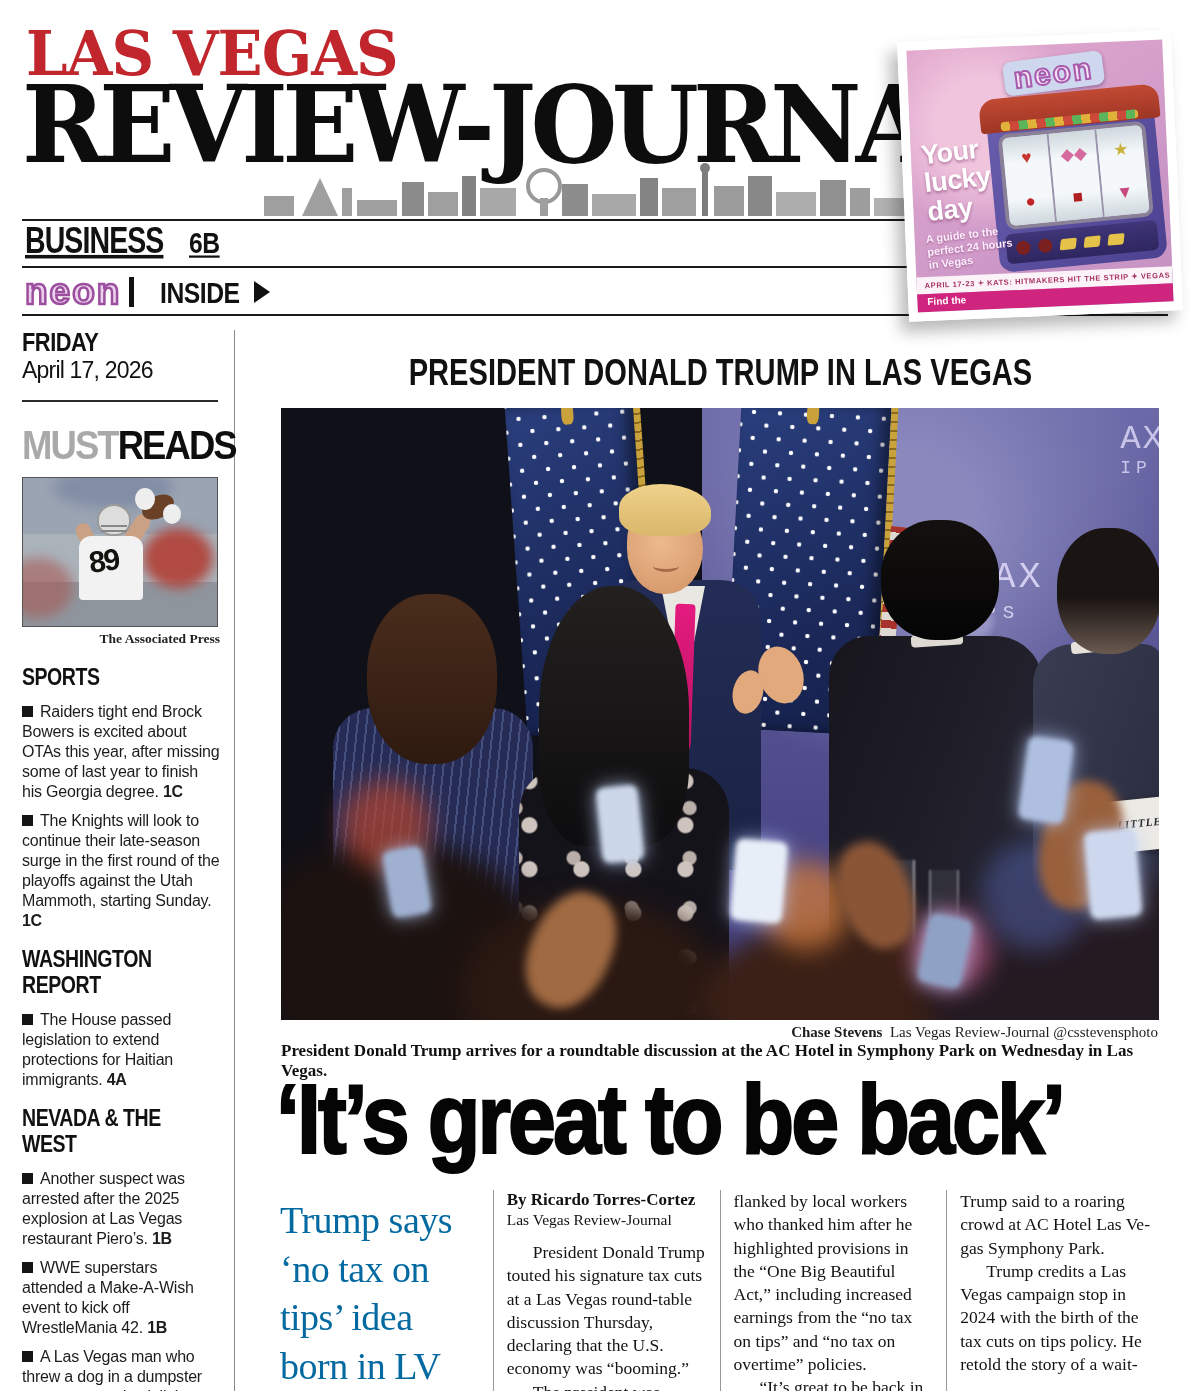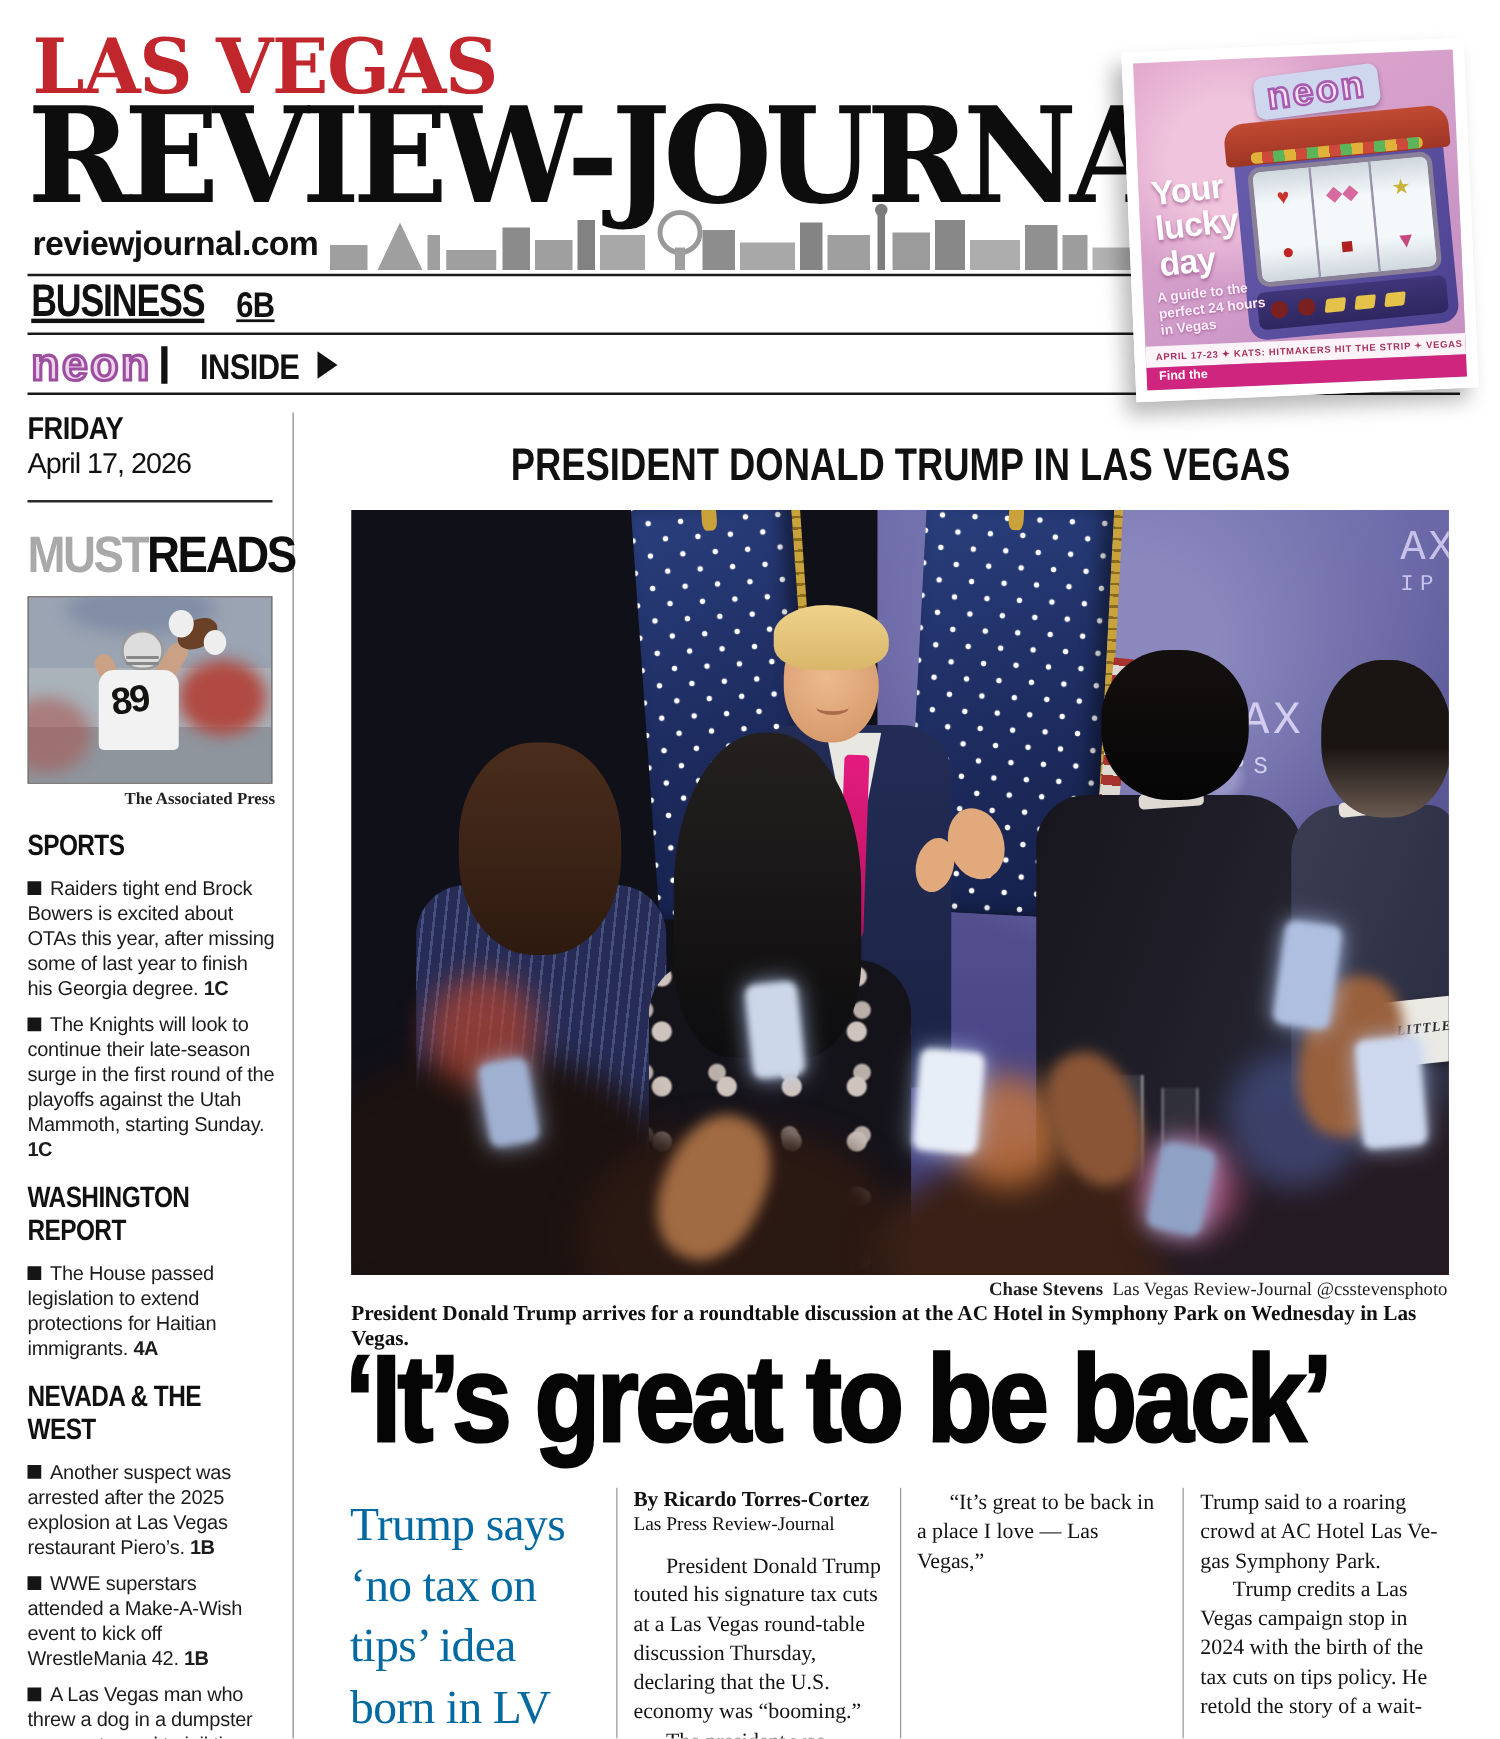--- a/index.html
+++ b/index.html
@@ -230,21 +230,20 @@
   .indent { text-indent:26px; }
   .b-first { margin-top:12px; }
 </style>
 </head>
 <body>
 
 <div class="page">
 
   <div class="mast-lv">LAS VEGAS</div>
   <div class="mast-main">REVIEW-JOURNAL</div>
-  <div class="mast-url">reviewjournal.com</div>
   <svg class="skyline" viewBox="0 0 650 58">
     <g fill="#8f8f8f">
       <rect x="2" y="38" width="30" height="20"></rect>
         <polygon points="40,58 58,20 76,58"></polygon>
       <rect x="80" y="30" width="10" height="28"></rect>
         <rect x="95" y="42" width="40" height="16"></rect>
       <rect x="140" y="24" width="22" height="34" fill="#777"></rect>
         <rect x="166" y="34" width="30" height="24"></rect>
       <rect x="200" y="18" width="14" height="40" fill="#6d6d6d"></rect>
         <rect x="218" y="30" width="36" height="28" fill="#999"></rect>
@@ -442,25 +441,26 @@
   <div class="caption">President Donald Trump arrives for a roundtable discussion at the AC Hotel in Symphony Park on Wednesday in Las Vegas.</div>
 
   <div class="headline"><span>‘It’s great to be back’</span></div>
 
   <div class="cols">
     <div class="col">
       <div class="subhead">Trump says ‘no tax on tips’ idea born in LV</div>
     </div>
     <div class="col">
       <div class="byline">By Ricardo Torres-Cortez</div>
-      <div class="byline-org">Las Press Review-Journal</div>
+      <div class="byline-org">Las Vegas Review-Journal</div>
       <p class="body-p indent b-first">President Donald Trump touted his signature tax cuts at a Las Vegas round-table discussion Thursday, declaring that the U.S. economy was “booming.”</p>
       <p class="body-p indent">The president was</p>
     </div>
     <div class="col">
+      <p class="body-p">flanked by local workers who thanked him after he highlighted provisions in the “One Big Beautiful Act,” including increased earnings from the “no tax on tips” and “no tax on overtime” policies.</p>
       <p class="body-p indent">“It’s great to be back in a place I love — Las Vegas,”</p>
     </div>
     <div class="col">
       <p class="body-p">Trump said to a roaring crowd at AC Hotel Las Ve-gas Symphony Park.</p>
       <p class="body-p indent">Trump credits a Las Vegas campaign stop in 2024 with the birth of the tax cuts on tips policy. He retold the story of a wait-</p>
 
     </div>
   </div>
 
 </div>

